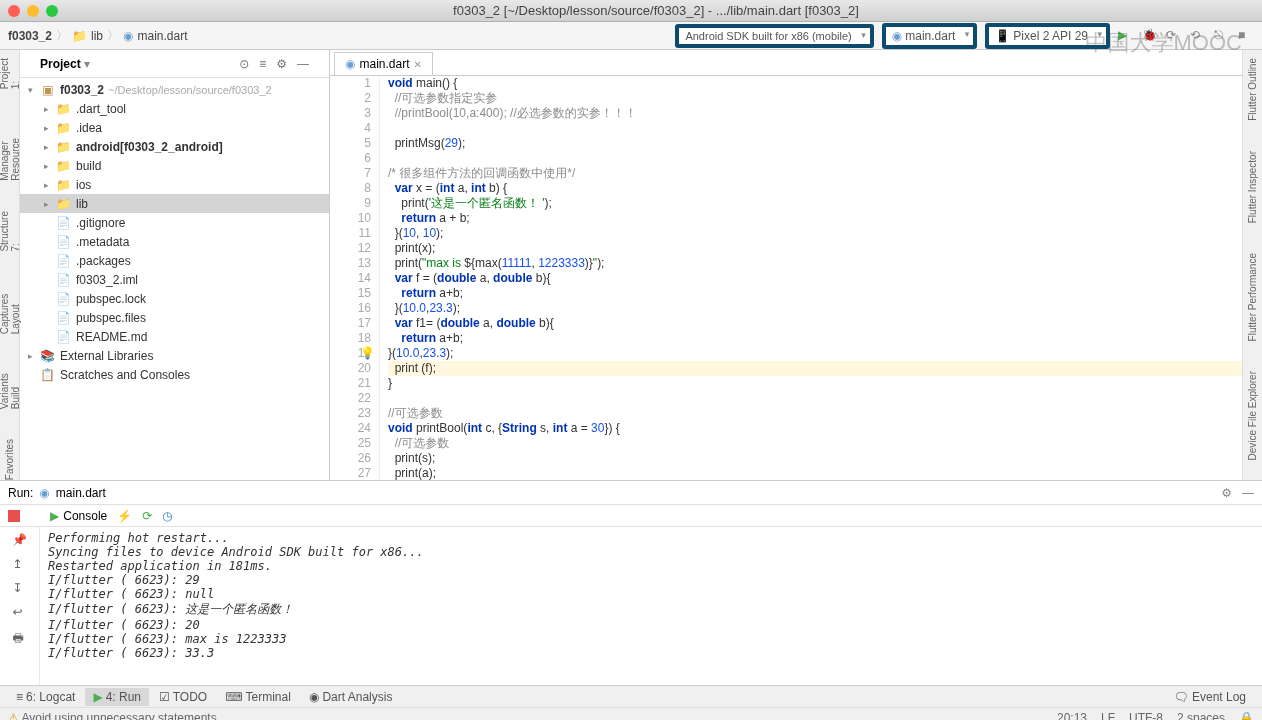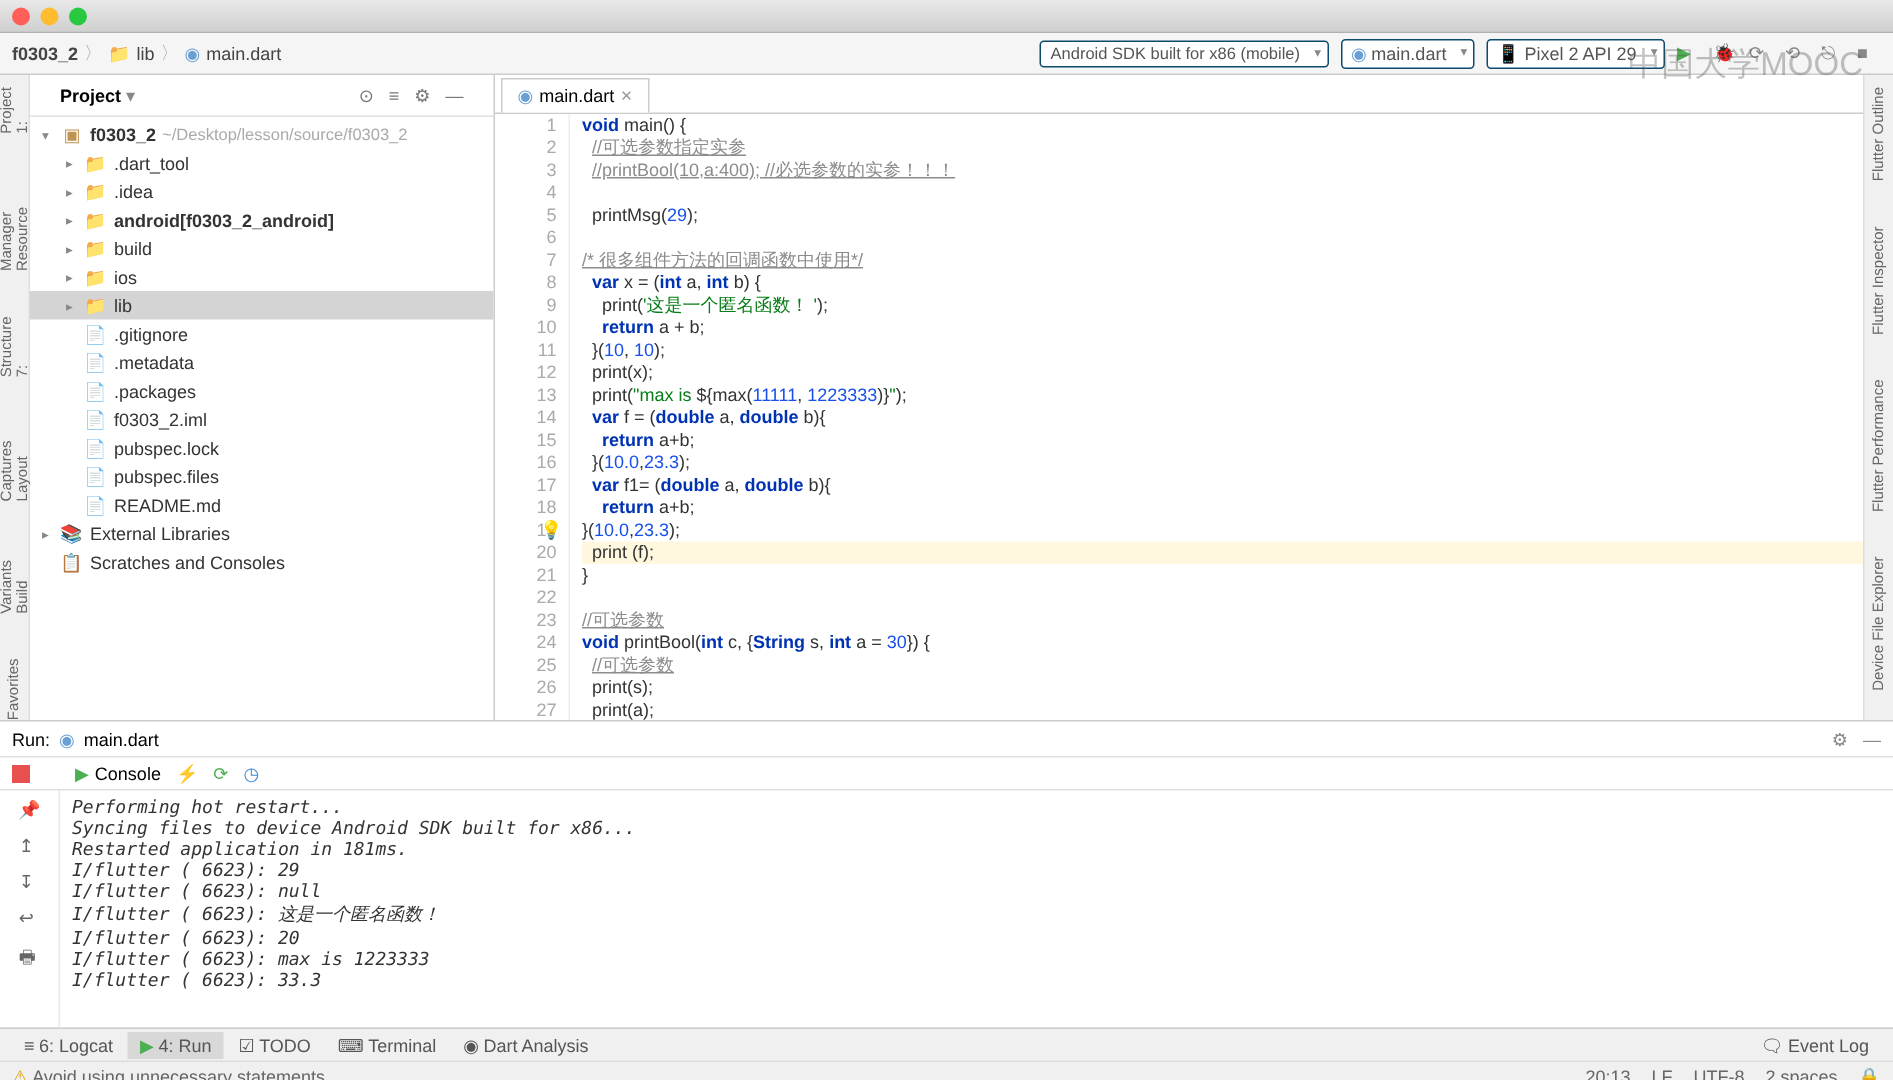--- a/index.html
+++ b/index.html
@@ -9,21 +9,21 @@
 .traffic { display: flex; gap: 7px; }
 .traffic span { width: 12px; height: 12px; border-radius: 50%; }
 .tl-red { background: #ff5f57; }
 .tl-yellow { background: #febc2e; }
 .tl-green { background: #28c840; }
 .title-text { flex: 1; text-align: center; color: #444; font-size: 13px; }
 
 .toolbar { height: 28px; background: #f5f5f5; border-bottom: 1px solid #ccc; display: flex; align-items: center; padding: 0 8px; gap: 8px; }
 .breadcrumb { flex: 1; display: flex; align-items: center; gap: 4px; font-size: 12px; color: #444; }
 .breadcrumb-sep { color: #aaa; }
-.toolbar-dropdown { border: 1px solid #0c4a6e; background: #fff; padding: 2px 18px 2px 6px; border-radius: 3px; position: relative; font-size: 11px; color: #555; }
+.toolbar-dropdown { border: 4px solid #0c4a6e; background: #fff; padding: 2px 18px 2px 6px; border-radius: 3px; position: relative; font-size: 11px; color: #555; }
 .toolbar-dropdown::after { content: "▾"; position: absolute; right: 4px; color: #888; font-size: 9px; }
 .tb-icons { display: flex; gap: 8px; align-items: center; }
 .tb-icon { width: 16px; height: 16px; color: #888; cursor: pointer; }
 
 .main-area { display: flex; height: 430px; position: relative; }
 
 .left-rail { width: 20px; background: #f0f0f0; border-right: 1px solid #ddd; display: flex; flex-direction: column; align-items: center; padding-top: 8px; gap: 30px; }
 .rail-text { writing-mode: vertical-lr; transform: rotate(180deg); font-size: 10px; color: #666; cursor: pointer; }
 
 .project-panel { width: 310px; background: #fff; border-right: 1px solid #ccc; display: flex; flex-direction: column; }
@@ -45,21 +45,21 @@
 .tab-close { color: #999; font-size: 10px; cursor: pointer; }
 .editor-body { flex: 1; display: flex; font-family: Menlo, Monaco, monospace; font-size: 12px; overflow: hidden; }
 .gutter { width: 50px; background: #fff; color: #aaa; text-align: right; padding-right: 8px; border-right: 1px solid #eee; }
 .gutter div { height: 15px; line-height: 15px; }
 .code { flex: 1; padding-left: 8px; white-space: pre; color: #333; position: relative; }
 .code .line { height: 15px; line-height: 15px; }
 .code .hl { background: #fff8de; }
 .kw { color: #0033b3; font-weight: bold; }
 .str { color: #067d17; }
 .num { color: #1750eb; }
-.cmt { color: #8c8c8c; text-decoration: underline; }
+.cmt { color: #8c8c8c; }
 .bulb { position: absolute; left: -20px; color: #d9a100; }
 
 .right-rail { width: 20px; background: #f0f0f0; border-left: 1px solid #ddd; display: flex; flex-direction: column; align-items: center; padding-top: 8px; gap: 30px; }
 
 .run-panel { border-top: 1px solid #ccc; background: #fff; height: 205px; display: flex; flex-direction: column; }
 .run-header { height: 24px; border-bottom: 1px solid #e0e0e0; display: flex; align-items: center; padding: 0 8px; justify-content: space-between; font-size: 12px; }
 .run-title { display: flex; align-items: center; gap: 6px; }
 .run-subheader { height: 22px; border-bottom: 1px solid #e0e0e0; display: flex; align-items: center; padding: 0 8px; gap: 10px; }
 .console-tab { display: flex; align-items: center; gap: 4px; font-size: 11px; }
 .run-body { flex: 1; display: flex; }
@@ -83,20 +83,21 @@
 </style>
 </head>
 <body>
 
 <div class="title-bar">
   <div class="traffic">
     <span class="tl-red"></span>
     <span class="tl-yellow"></span>
     <span class="tl-green"></span>
   </div>
+  <div class="title-text">f0303_2 [~/Desktop/lesson/source/f0303_2] - .../lib/main.dart [f0303_2]</div>
 </div>
 
 <div class="toolbar">
   <div class="breadcrumb">
     <span style="font-weight:bold">f0303_2</span>
     <span class="breadcrumb-sep">〉</span>
     <span class="folder-ic">📁</span>
     <span>lib</span>
     <span class="breadcrumb-sep">〉</span>
     <span class="file-ic">◉</span>

